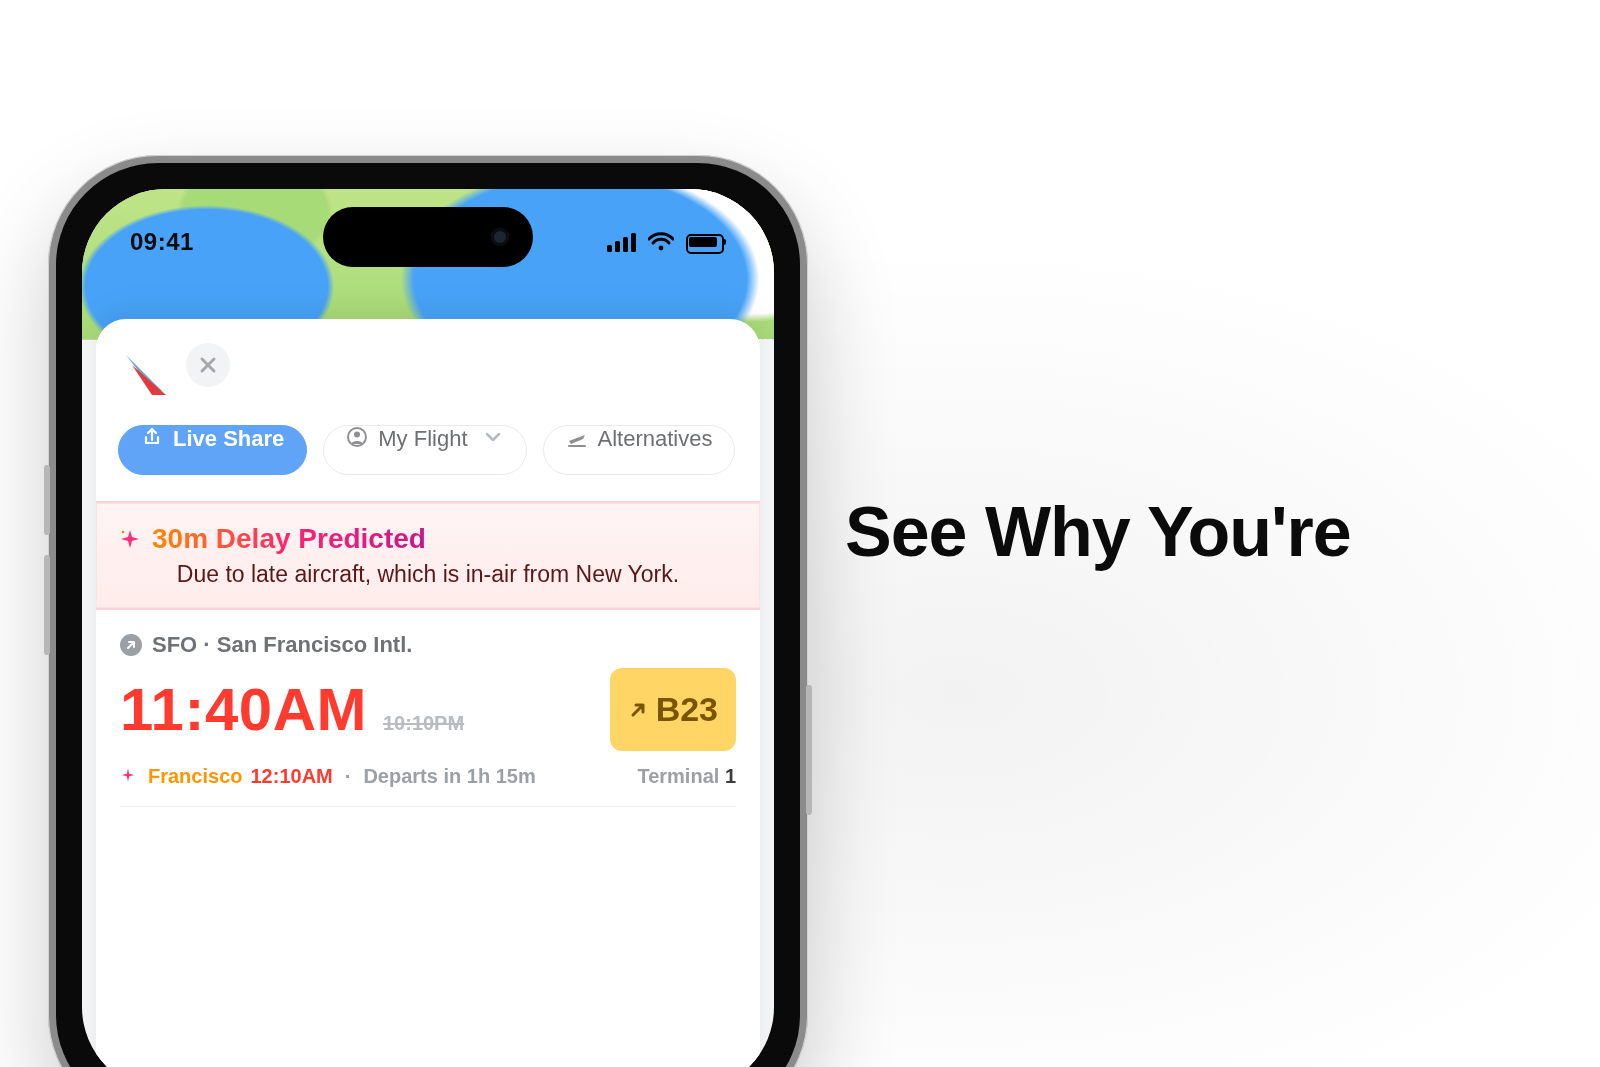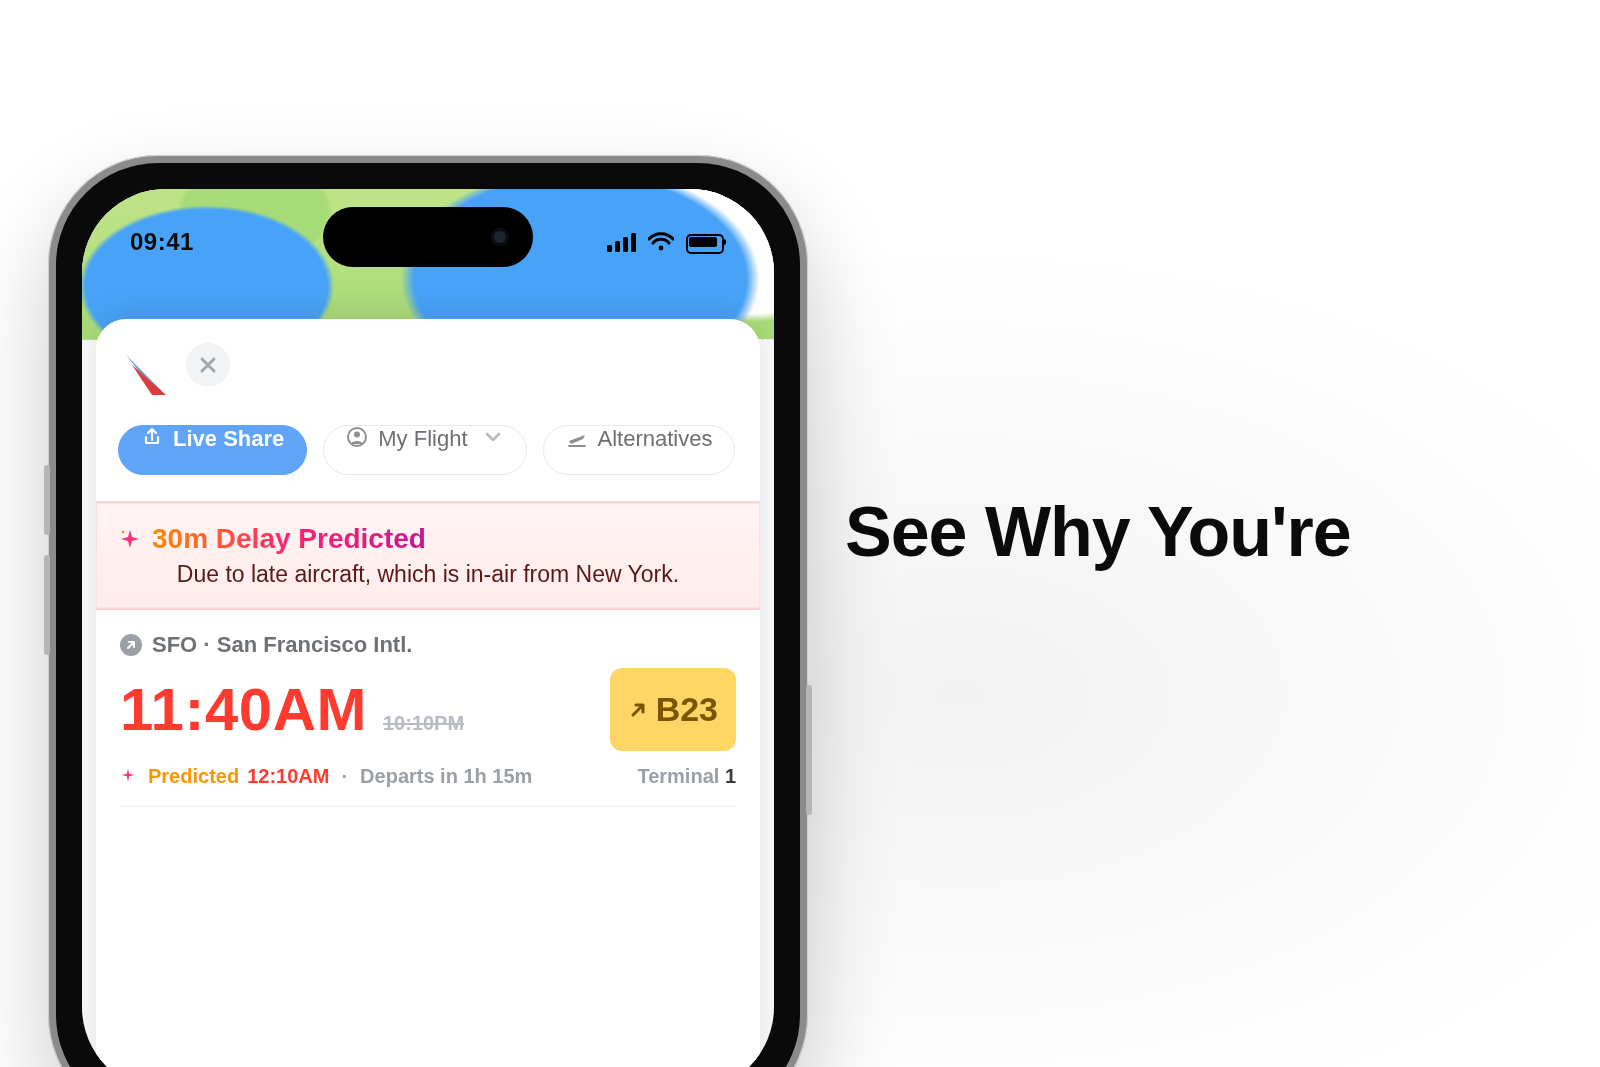--- a/index.html
+++ b/index.html
@@ -293,21 +293,21 @@
             </div>
 
             <div class="dep-sub">
               <div style="display:flex;align-items:center;gap:12px;">
                 <span>
                   <svg width="16" height="16" viewBox="0 0 20 20">
                       <path d="M10 2 L11.5 8.5 L18 10 L11.5 11.5 L10 18 L8.5 11.5 L2 10 L8.5 8.5 Z" fill="#ff2f7e"></path>
                     </svg>
                 </span>
                 <span class="predict">
-                  <span>Predicted </span>
+                  <span>Francisco </span>
                   <span class="p-time">12:10AM</span>
                 </span>
                 <span class="muted">·</span>
                 <span class="muted">Departs in 1h 15m</span>
               </div>
               <div class="right">
                 <span>Terminal</span>
                 <span> </span>
                 <span style="color:#3b3b3b;font-weight:700">1</span>
               </div>

